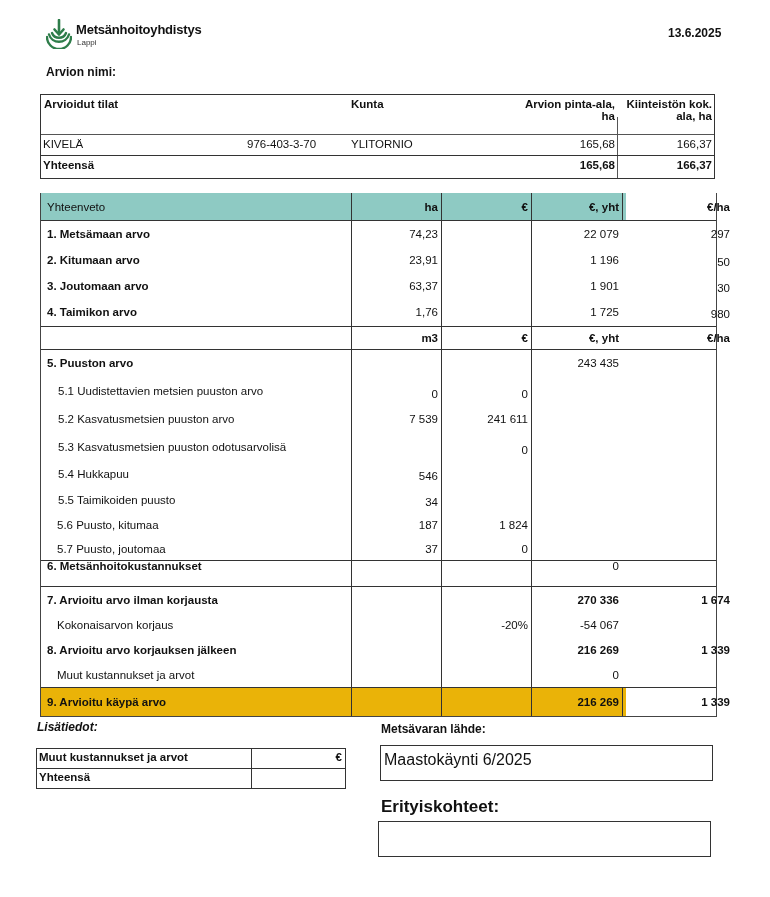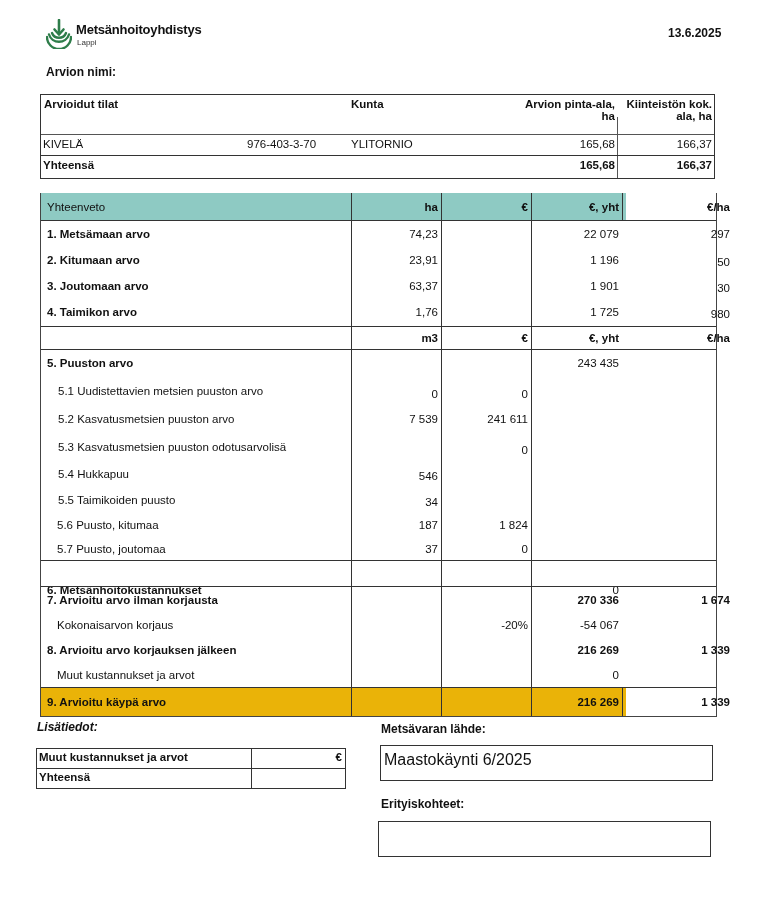--- a/index.html
+++ b/index.html
@@ -40,21 +40,21 @@
   .lisatiedot { left: 37px; top: 720px; font-size: 12px; font-weight: bold; font-style: italic; }
   .otable { left: 36px; top: 748px; width: 308px; border: 1px solid #333; font-size: 11.5px; }
   .orow { position: relative; height: 19px; }
   .orow + .orow { border-top: 1px solid #333; }
   .ocell { position: absolute; top: 2px; }
   .odiv { position: absolute; left: 214px; top: 0; bottom: 0; border-left: 1px solid #333; }
 
   .src-label { left: 381px; top: 722px; font-size: 12px; font-weight: bold; }
   .src-box { left: 380px; top: 745px; width: 331px; height: 34px; border: 1.5px solid #333; font-size: 16px; }
   .src-box span { position: absolute; left: 3px; top: 5px; }
-  .spec-label { left: 381px; top: 797px; font-size: 12px; font-weight: bold; }
+  .spec-label { left: 381px; top: 797px; font-size: 17px; font-weight: bold; }
   .spec-box { left: 378px; top: 821px; width: 331px; height: 34px; border: 1.5px solid #333; }
 </style>
 </head>
 <body>
 
 <svg class="abs logo" viewBox="0 0 26 30">
   <g fill="none" stroke="#2e7d4a" stroke-linecap="round">
     <line x1="13" y1="1" x2="13" y2="15" stroke-width="2.6"></line>
     <polyline points="8.5,10.5 13,15.5 17.5,10.5" stroke-width="2.6" stroke-linejoin="round"></polyline>
     <path d="M6 14 A7.5 7.5 0 0 0 20 14" stroke-width="2.4"></path>
@@ -174,21 +174,21 @@
     <span class="scell c1">187</span>
     <span class="scell c2">1 824</span>
   </div>
   <div class="srow" style="top:344px; height:23px;">
     <span class="scell c0 sub2">5.7 Puusto, joutomaa</span>
     <span class="scell c1">37</span>
     <span class="scell c2">0</span>
   </div>
   <div class="hline" style="top:367px;"></div>
 
-  <div class="srow" style="top:384px; height:25px;">
+  <div class="srow" style="top:360px; height:25px;">
     <span class="scell c0 bold">6. Metsänhoitokustannukset</span>
     <span class="scell c3">0</span>
   </div>
   <div class="hline" style="top:393px;"></div>
 
   <div class="srow" style="top:394px; height:25px;">
     <span class="scell c0 bold">7. Arvioitu arvo ilman korjausta</span>
     <span class="scell c3 bold">270 336</span>
     <span class="scell c4 bold">1 674</span>
   </div>

